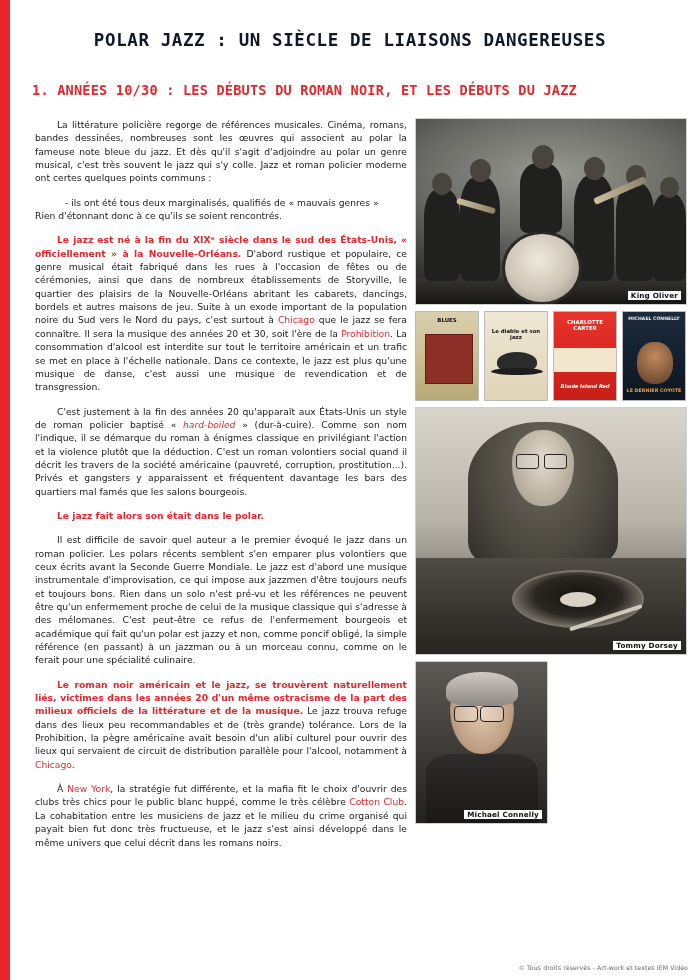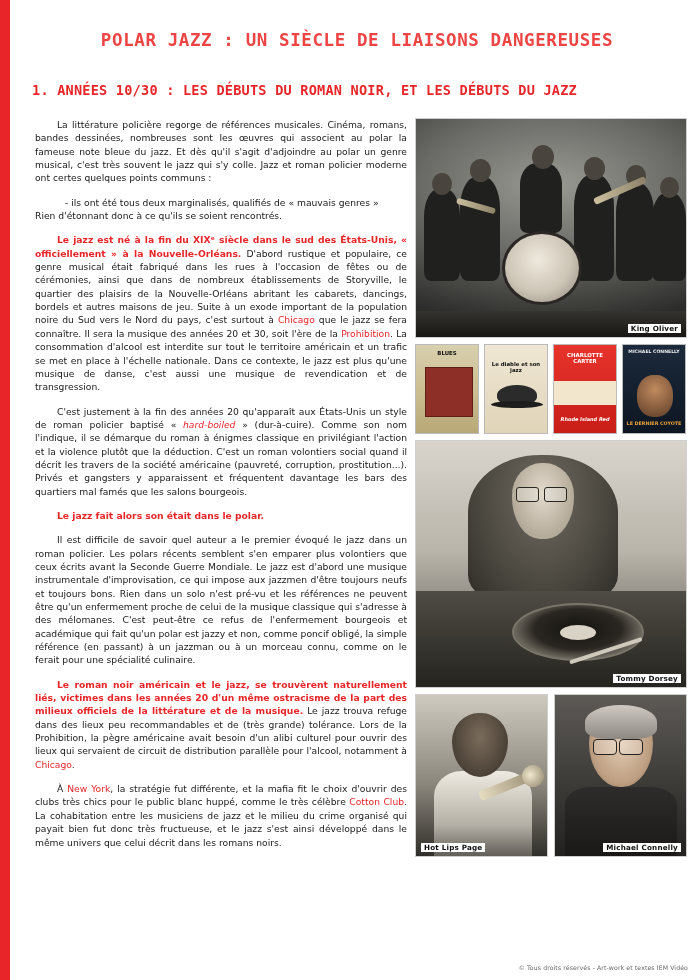--- a/index.html
+++ b/index.html
@@ -20,24 +20,24 @@
     width: 10px; height: 980px;
     background: #e8262a;
   }
   .page {
     position: absolute;
     left: 10px; top: 0;
     width: 690px; height: 980px;
   }
   .main-title {
     position: absolute;
-    left: 7px; top: 30px;
+    left: 0; top: 30px;
     width: 680px;
     text-align: center;
-    color: #ef4444;
+    color: #0f172a;
     font-family: "DejaVu Sans Mono", monospace;
     font-weight: bold;
     font-size: 17.5px;
     letter-spacing: 0.6px;
   }
   .section-title {
     position: absolute;
     left: 22px; top: 82px;
     width: 660px;
     color: #e8262a;
@@ -105,21 +105,21 @@
     padding: 1px 3px;
     letter-spacing: .2px;
     line-height: 1;
   }
   .caption.left {
     left: 5px;
     right: auto;
   }
   
   #photo-king-oliver {
-    width: 272px; height: 220px;
+    width: 272px; height: 187px;
     background:
       radial-gradient(ellipse 120% 80% at 50% 30%, #9a9a94 0%, #6a6a66 40%, #2e2e2c 80%, #1a1a19 100%);
   }
   .ko-figs {
     position: absolute; inset: 0;
   }
   .ko-fig {
     position: absolute;
     background: #20201e;
     border-radius: 40% 40% 18% 18% / 30% 30% 10% 10%;
@@ -425,27 +425,20 @@
       <div class="td-glass" style="left:128px;"></div>
       <div class="td-table"></div>
       <div class="td-platter">
         <div class="td-label"></div>
       </div>
       <div class="td-arm"></div>
       <div class="caption">Tommy Dorsey</div>
     </div>
 
     <div class="pair">
-      <div class="photo" id="photo-hot-lips-page">
-        <div class="hl-body"></div>
-        <div class="hl-head"></div>
-        <div class="hl-trumpet"></div>
-        <div class="hl-bell"></div>
-        <div class="caption left">Hot Lips Page</div>
-      </div>
       <div class="photo" id="photo-michael-connelly">
         <div class="mc-body"></div>
         <div class="mc-head"></div>
         <div class="mc-hair"></div>
         <div class="mc-glass" style="left:38px;"></div>
         <div class="mc-glass" style="left:64px;"></div>
         <div class="caption">Michael Connelly</div>
       </div>
     </div>
 

